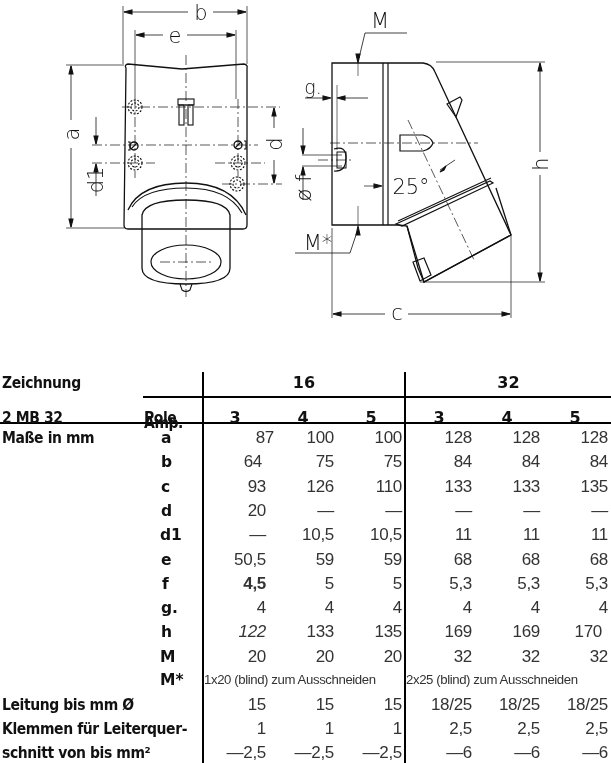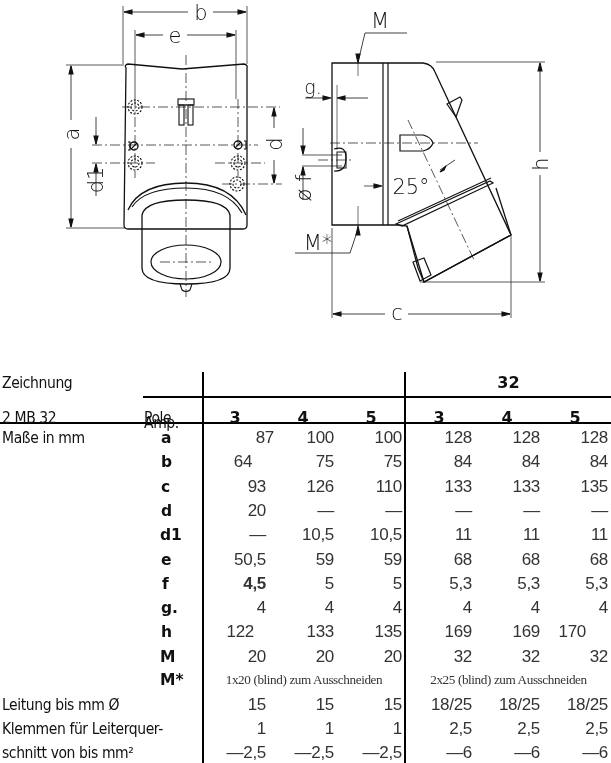--- a/index.html
+++ b/index.html
@@ -4,25 +4,25 @@
 <style>
   html, body { margin: 0; padding: 0; background: #ffffff; }
   body { width: 611px; height: 763px; position: relative; overflow: hidden; font-family: "DejaVu Sans", sans-serif; color: #111; }
   #drawing { position: absolute; left: 0; top: 0; width: 611px; height: 350px; }
   #drawing svg { display: block; }
   .dim-label { font-family: "DejaVu Sans", sans-serif; font-size: 21px; fill: #111; font-weight: 300; }
 
   #spec-table { position: absolute; left: 0; top: 368px; width: 611px; }
   .row { position: absolute; left: 0; width: 611px; height: 24px; }
   .cell { position: absolute; top: 0; height: 24px; line-height: 24px; white-space: nowrap; }
-  .lbl { font-family: "DejaVu Sans Condensed", "DejaVu Sans", sans-serif; font-weight: normal; font-size: 15.5px; letter-spacing: -0.4px; left: 2px; }
+  .lbl { font-family: "DejaVu Sans Condensed", "DejaVu Sans", sans-serif; font-weight: bold; font-size: 15.5px; letter-spacing: -0.4px; left: 2px; }
   .key { font-weight: bold; font-size: 15.5px; font-family: "DejaVu Sans", sans-serif; }
   .hdr { font-weight: bold; font-size: 16px; text-align: center; }
   .val { font-family: "Liberation Sans", sans-serif; font-weight: 300; font-size: 17px; color: #333; text-align: right; letter-spacing: -0.3px; }
-  .span-val { font-family: Liberation Serif, serif; font-size: 13.2px; color: #333; letter-spacing: -0.4px; text-align: center; }
+  .span-val { font-family: Liberation Sans, sans-serif; font-size: 13.2px; color: #333; letter-spacing: -0.4px; text-align: left; }
   .hline { position: absolute; background: #000; }
   .vline { position: absolute; background: #000; }
 </style>
 </head>
 <body>
 
 <div id="drawing">
 <svg width="611" height="350" viewBox="0 0 611 350" xmlns="http://www.w3.org/2000/svg">
   <g stroke="#111" fill="none" stroke-width="1.1">
 
@@ -189,20 +189,21 @@
 
   <div class="vline" style="left:202px; top:4px; width:2px; height:392px;"></div>
   <div class="vline" style="left:404px; top:4px; width:2px; height:392px;"></div>
 
   <div class="hline" style="left:143px; top:28px; width:468px; height:1.5px;"></div>
   <div class="hline" style="left:0; top:54px; width:611px; height:2px;"></div>
 
   <div class="row" style="top:3px;">
     <span class="cell lbl" style="left:2px;">Zeichnung</span>
     <span class="cell lbl" style="left:144px;margin-top:40px;">Amp.</span>
+    <span class="cell hdr" style="left:204px; width:200px;">16</span>
     <span class="cell hdr" style="left:406px; width:205px;">32</span>
   </div>
 
   <div class="row" style="top:38px;">
     <span class="cell lbl" style="left:2px;">2 MB 32</span>
     <span class="cell lbl" style="left:144px;">Pole</span>
     <span class="cell hdr" style="left:204px; width:62px;">3</span>
     <span class="cell hdr" style="left:272px; width:62px;">4</span>
     <span class="cell hdr" style="left:340px; width:62px;">5</span>
     <span class="cell hdr" style="left:406px; width:66px;">3</span>
@@ -215,21 +216,21 @@
         <span class="cell key" style="left: 161px;">a</span>
         <span class="cell val" style="left: 212px; width: 62px;">87</span>
         <span class="cell val" style="left: 272px; width: 62px;">100</span>
         <span class="cell val" style="left: 340px; width: 62px;">100</span>
         <span class="cell val" style="left: 410px; width: 62px;">128</span>
         <span class="cell val" style="left: 478px; width: 62px;">128</span>
         <span class="cell val" style="left: 546px; width: 62px;">128</span>
       </div>
       <div class="row" style="top: 82.3px;">
         <span class="cell key" style="left: 161px;">b</span>
-        <span class="cell val" style="left: 212px; width: 62px; text-align: center;">64</span>
+        <span class="cell val" style="left: 200px; width: 62px;">64</span>
         <span class="cell val" style="left: 272px; width: 62px;">75</span>
         <span class="cell val" style="left: 340px; width: 62px;">75</span>
         <span class="cell val" style="left: 410px; width: 62px;">84</span>
         <span class="cell val" style="left: 478px; width: 62px;">84</span>
         <span class="cell val" style="left: 546px; width: 62px;">84</span>
       </div>
       <div class="row" style="top: 106.6px;">
         <span class="cell key" style="left: 161px;">c</span>
         <span class="cell val" style="left: 204px; width: 62px;">93</span>
         <span class="cell val" style="left: 272px; width: 62px;">126</span>
@@ -278,26 +279,26 @@
         <span class="cell key" style="left: 161px;">g.</span>
         <span class="cell val" style="left: 204px; width: 62px;">4</span>
         <span class="cell val" style="left: 272px; width: 62px;">4</span>
         <span class="cell val" style="left: 340px; width: 62px;">4</span>
         <span class="cell val" style="left: 410px; width: 62px;">4</span>
         <span class="cell val" style="left: 478px; width: 62px;">4</span>
         <span class="cell val" style="left: 546px; width: 62px;">4</span>
       </div>
       <div class="row" style="top: 252.4px;">
         <span class="cell key" style="left: 161px;">h</span>
-        <span class="cell val" style="left: 192px; width: 62px;">122</span>
+        <span class="cell val" style="left: 204px; width: 62px; font-style: italic;">122</span>
         <span class="cell val" style="left: 272px; width: 62px;">133</span>
         <span class="cell val" style="left: 340px; width: 62px;">135</span>
         <span class="cell val" style="left: 410px; width: 62px;">169</span>
         <span class="cell val" style="left: 478px; width: 62px;">169</span>
-        <span class="cell val" style="left: 524px; width: 62px;">170</span>
+        <span class="cell val" style="left: 540px; width: 62px;">170</span>
       </div>
       <div class="row" style="top: 276.7px;">
         <span class="cell key" style="left: 160px;">M</span>
         <span class="cell val" style="left: 204px; width: 62px;">20</span>
         <span class="cell val" style="left: 272px; width: 62px;">20</span>
         <span class="cell val" style="left: 340px; width: 62px;">20</span>
         <span class="cell val" style="left: 410px; width: 62px;">32</span>
         <span class="cell val" style="left: 478px; width: 62px;">32</span>
         <span class="cell val" style="left: 546px; width: 62px;">32</span>
       </div>

